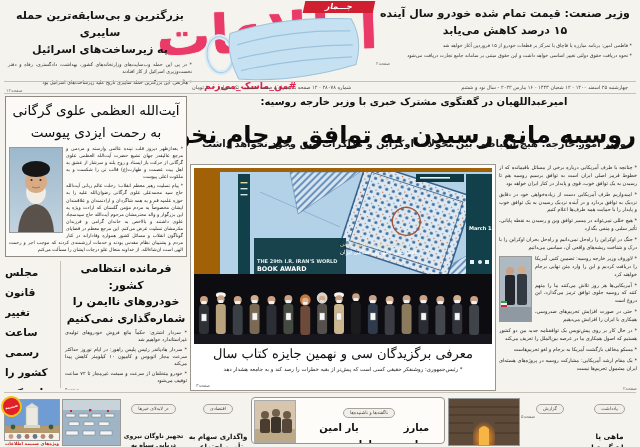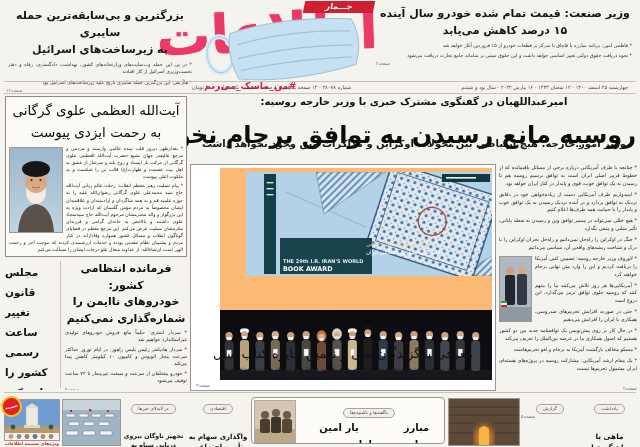--- a/index.html
+++ b/index.html
@@ -28,21 +28,21 @@
   .kicker{position:absolute;top:96px;left:200px;right:12px;text-align:center;font-size:10px;font-weight:bold;color:#111;}
   .mainhead{position:absolute;top:105px;left:186px;right:4px;text-align:center;font-size:24px;font-weight:bold;
             color:#0c0c0c;letter-spacing:-0.5px;white-space:nowrap;}
   .subhead{position:absolute;top:138px;left:200px;right:12px;text-align:center;font-size:10px;font-weight:bold;color:#161616;}
   .lead-col{position:absolute;top:164px;left:499px;width:138px;height:227px;overflow:hidden;}
   .lead-col p{font-size:5px;color:#222;line-height:1.58;text-align:justify;text-align-last:right;margin:0 0 3px;}
   .ministers{float:left;width:31px;height:64px;margin:1px 3px 1px 0;border:1px solid #999;}
   
   .photo-box{position:absolute;top:164px;left:190px;width:306px;height:227px;background:#fff;
              border:1px solid #9a968e;box-sizing:border-box;}
-  .photo-inner{position:absolute;top:3px;left:3px;right:3px;height:212px;background:#fdba74;overflow:hidden;margin-left:26px;}
+  .photo-inner{position:absolute;top:3px;left:3px;right:3px;height:176px;background:#a16207;overflow:hidden;}
   .screen{position:absolute;left:26px;top:4px;width:272px;height:104px;}
   .crowd{position:absolute;bottom:0;left:0;width:100%;height:70px;}
   .caption{position:absolute;top:181px;left:4px;right:4px;text-align:center;
            font-family:"DejaVu Serif",serif;font-size:13px;color:#111;}
   .subcap{position:absolute;top:201px;left:4px;right:4px;text-align:center;font-size:5.4px;color:#222;}
   .photo-pg{position:absolute;bottom:2px;left:5px;}
   
   .obit{position:absolute;top:96px;left:5px;width:182px;height:161px;background:#fbfaf6;
         border:1px solid #8f8b83;box-sizing:border-box;padding:2px 3px;overflow:hidden;}
   .obit h2{margin:1px 0 2px;text-align:center;font-size:13.5px;font-weight:normal;line-height:1.6;color:#0d0d0d;}

